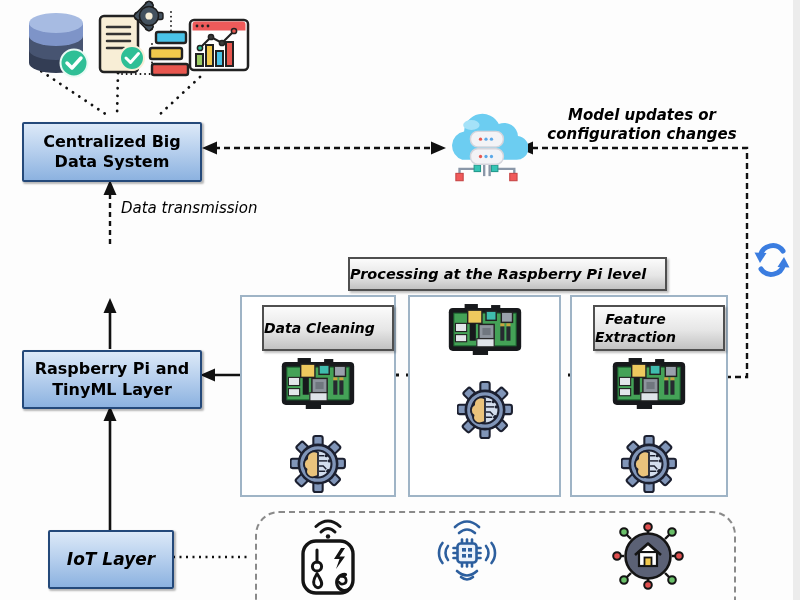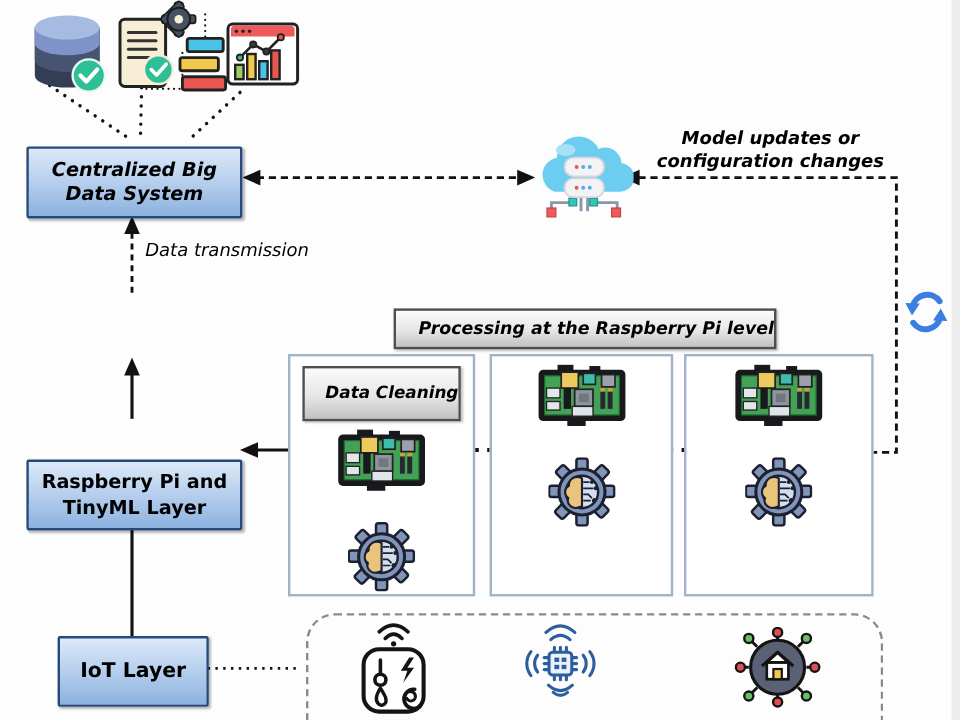--- a/index.html
+++ b/index.html
@@ -10,25 +10,26 @@
   .abs{position:absolute;}
   svg{display:block;}
   .layer-box{
     position:absolute;display:flex;align-items:center;justify-content:center;
     text-align:center;font-weight:bold;font-size:16px;line-height:1.28;color:#000;
     background:linear-gradient(180deg,#dce9f8 0%,#b9d1ee 45%,#8cb2e0 100%);
     border:2px solid #24497a;border-radius:2px;white-space:pre-line;
     box-shadow:1.5px 1.5px 2px rgba(0,0,0,0.28);
   }
   .gray-box{
-    display:flex;align-items:center;justify-content:flex-end;text-align:center;
+    display:flex;align-items:center;justify-content:flex-start;text-align:center;
     font-weight:bold;font-style:italic;font-size:14px;line-height:1.3;color:#000;
     background:linear-gradient(180deg,#fbfbfb 0%,#e6e6e6 55%,#c2c2c2 100%);
     border:2px solid #4f4f4f;white-space:pre-line;
     box-shadow:1.5px 1.5px 2px rgba(0,0,0,0.25);
+    margin-left:20px;
   }
   .panel{
     position:absolute;top:295px;height:202px;background:#fff;
     border:2px solid #9fb4c6;box-sizing:border-box;
     display:flex;flex-direction:column;align-items:center;
   }
   .panel-header{width:128px;height:42px;margin-top:8px;flex:none;}
   .note{position:absolute;color:#000;font-size:15px;}
   .dashed-container{
     position:absolute;left:255px;top:511px;width:477px;height:130px;
@@ -175,29 +176,29 @@
     <path d="M30,10 A12.5,12.5 0 0 0 7.5,14.5" fill="none" stroke="#3b7de0" stroke-width="5" stroke-linecap="round"></path>
     <polygon points="7,22 1.5,11.5 13.5,12" fill="#3b7de0"></polygon>
     <path d="M8,28 A12.5,12.5 0 0 0 30.5,23.5" fill="none" stroke="#3b7de0" stroke-width="5" stroke-linecap="round"></path>
     <polygon points="31,16 36.5,26.5 24.5,26" fill="#3b7de0"></polygon>
   </svg>
 
   <div class="note abs" style="left:121px;top:199px;width:160px;font-style:italic;">Data transmission</div>
   <div class="note abs" style="left:533px;top:106px;width:218px;text-align:center;font-weight:bold;font-style:italic;line-height:1.25;white-space:pre-line;">Model updates or
 configuration changes</div>
 
-  <div class="layer-box" style="left:22px;top:122px;width:176px;height:56px;font-style:italic;">
+  <div class="layer-box" style="left:22px;top:122px;width:176px;height:56px;">
     <span>Centralized Big
 Data System</span>
   </div>
-  <div class="layer-box" style="left:22px;top:350px;width:176px;height:55px;margin-top:33px;">
+  <div class="layer-box" style="left:22px;top:350px;width:176px;height:55px;">
     <span>Raspberry Pi and
 TinyML Layer</span>
   </div>
-  <div class="layer-box" style="left:48px;top:530px;width:122px;height:55px;font-size:17px;">
+  <div class="layer-box" style="left:48px;top:530px;width:122px;height:55px;font-size:17px;font-style:italic;">
     <span>IoT Layer</span>
   </div>
 
   <div class="gray-box abs" style="left:328px;top:257px;width:315px;height:30px;font-size:14.5px;">
     <span>Processing at the Raspberry Pi level</span>
   </div>
 
   <div class="panel" style="left:240px;width:156px;">
     <div class="gray-box panel-header">
       <span>Data Cleaning</span>
@@ -296,20 +297,24 @@
       <g fill="#1c2030">
         <circle cx="35" cy="20" r="1.6"></circle>
           <circle cx="38" cy="25" r="1.6"></circle>
           <circle cx="37" cy="34.5" r="1.6"></circle>
           <circle cx="36.5" cy="35" r="1.6"></circle>
       </g>
     </svg>
   </div>
 
   <div class="panel" style="left:570px;width:158px;">
+    <div class="gray-box panel-header">
+      <span>Feature
+Extraction</span>
+    </div>
     <svg style="margin-top:6px;" width="76" height="53" viewBox="0 0 74 52">
       <rect x="17" y="1" width="13" height="9" fill="#17191c"></rect>
         <rect x="43" y="2" width="9" height="7" fill="#17191c"></rect>
       <rect x="25" y="45" width="15" height="6" fill="#17191c"></rect>
       <rect x="1.5" y="5" width="71" height="42" rx="4" fill="#17191c"></rect>
       <rect x="6.5" y="10" width="61" height="32" fill="#44a257" stroke="#1e6b33" stroke-width="1"></rect>
       <rect x="20" y="7" width="14" height="13" fill="#eec95e" stroke="#222" stroke-width="1.4"></rect>
       <rect x="38" y="8" width="10" height="9" fill="#3fbcae" stroke="#222" stroke-width="1.4"></rect>
       <rect x="53" y="9" width="11" height="10" fill="#9aa1ac" stroke="#222" stroke-width="1.4"></rect>
       <rect x="8" y="20" width="11" height="8" fill="#e2e6ea" stroke="#222" stroke-width="1.1"></rect>

